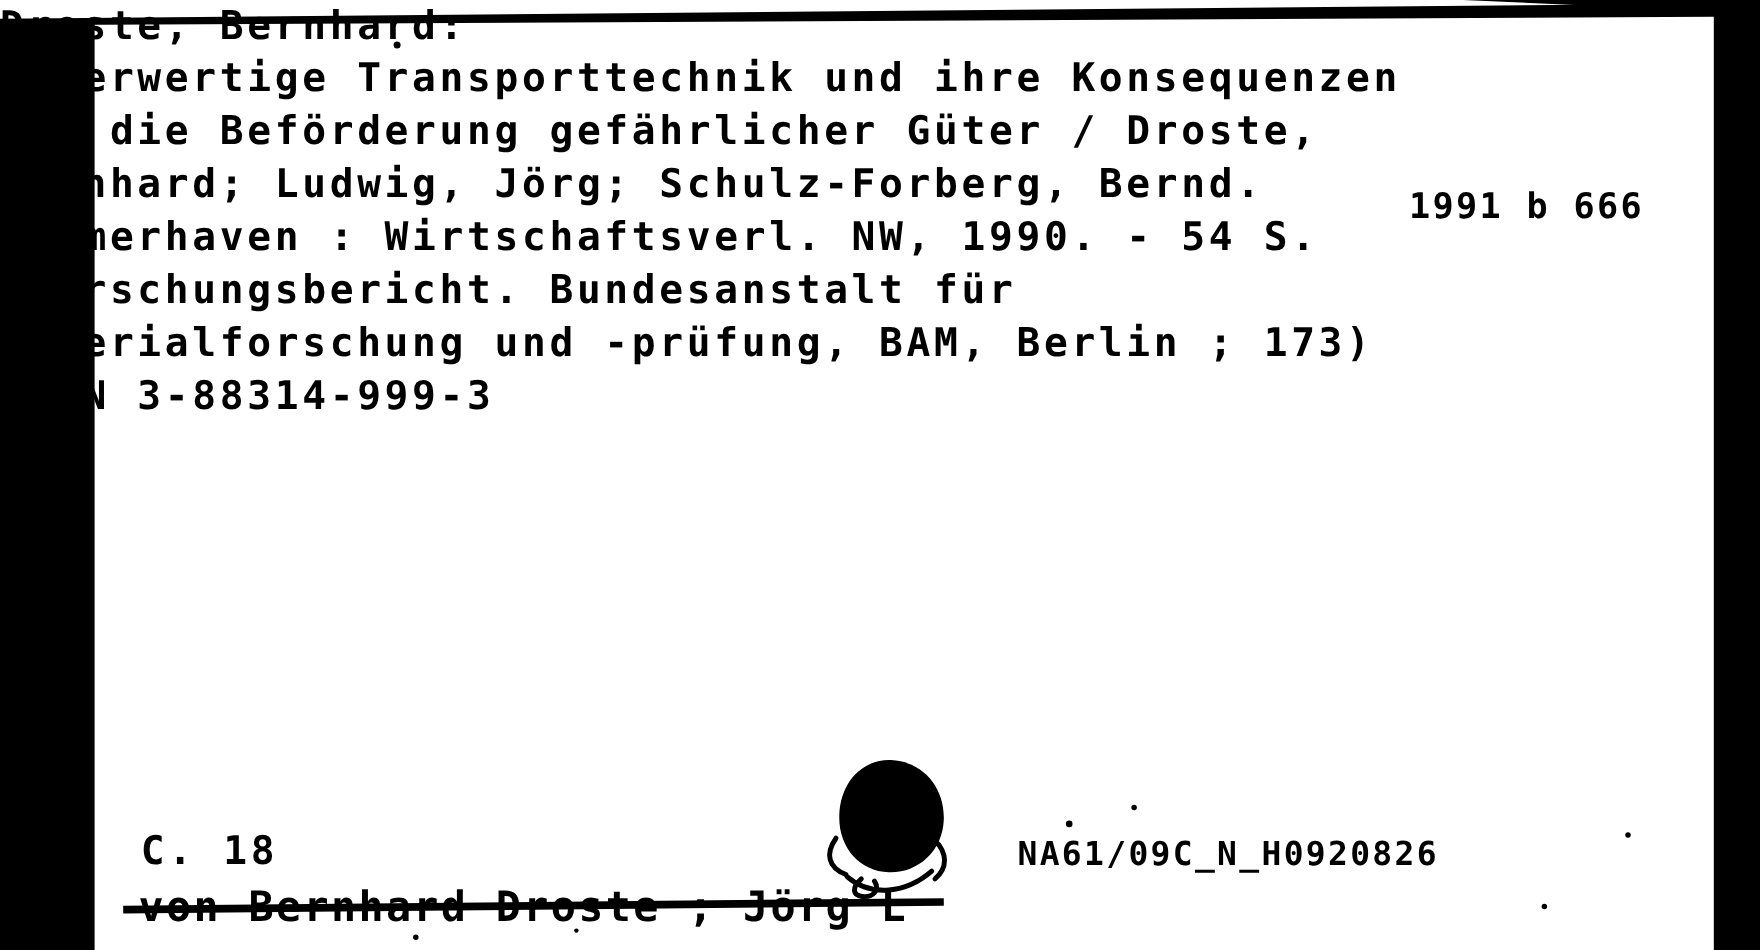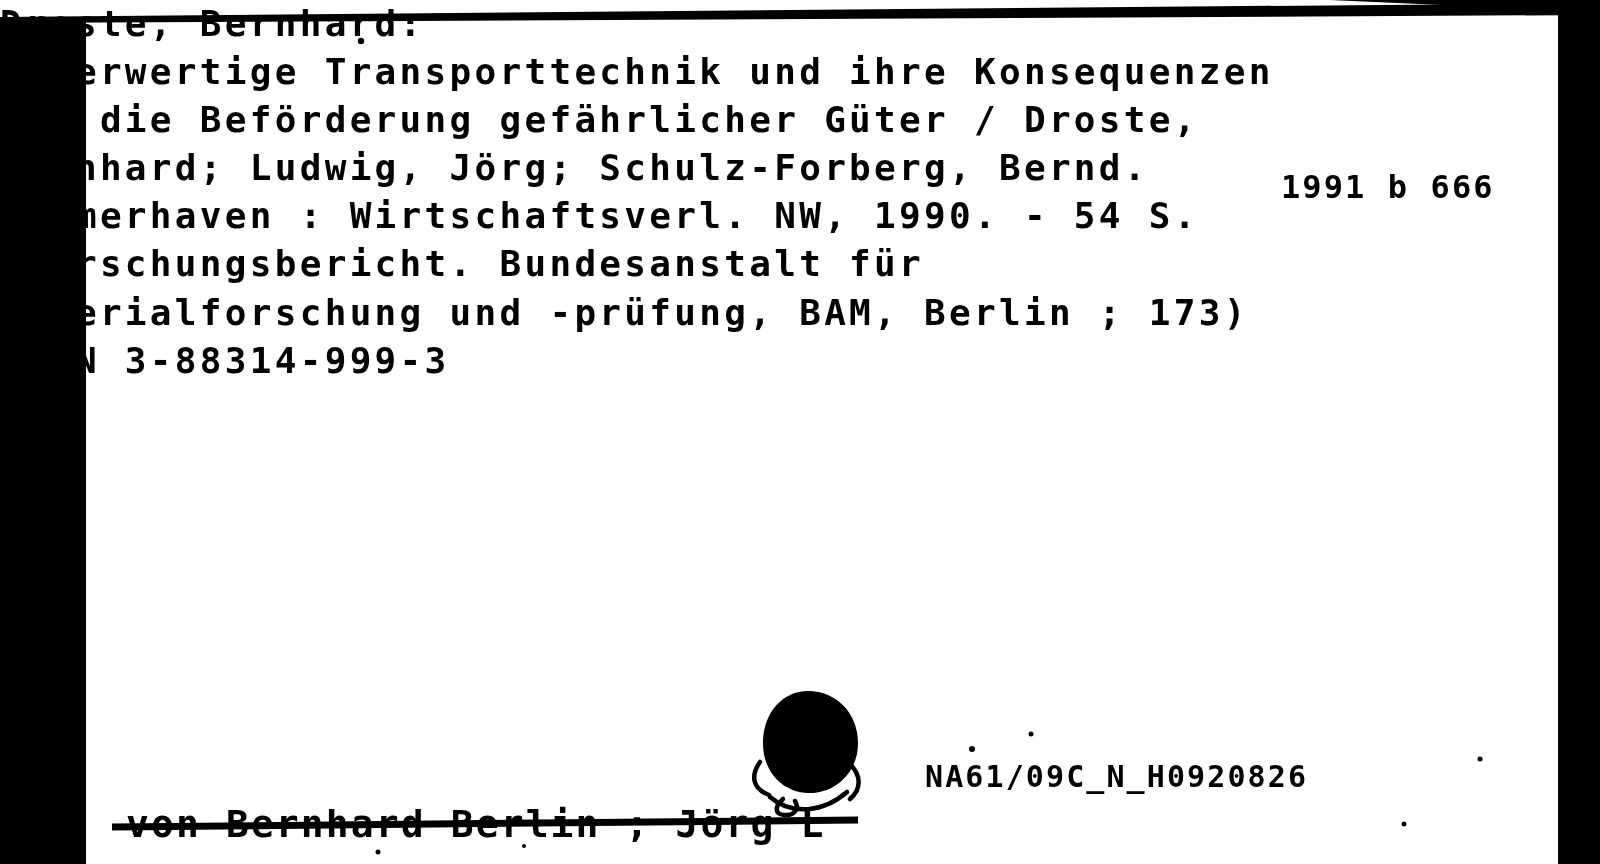--- a/index.html
+++ b/index.html
@@ -107,18 +107,19 @@
     <div class="txt" style="position:static">Droste, Bernhard:</div>
     <div class="txt" style="position:static">Höherwertige Transporttechnik und ihre Konsequenzen</div>
     <div class="txt" style="position:static">für die Beförderung gefährlicher Güter / Droste,</div>
     <div class="txt" style="position:static">Bernhard; Ludwig, Jörg; Schulz-Forberg, Bernd.</div>
     <div class="txt" style="position:static">Bremerhaven : Wirtschaftsverl. NW, 1990. - 54 S.</div>
     <div class="txt" style="position:static">(Forschungsbericht. Bundesanstalt für</div>
     <div class="txt" style="position:static">Materialforschung und -prüfung, BAM, Berlin ; 173)</div>
     <div class="txt" style="position:static">ISBN 3-88314-999-3</div>
   </div>
 
+  <div id="copy-number" class="txt">C. 18</div>
 
-  <div id="struck-note" class="txt">von Bernhard Berlin ; Jörg L</div>
+  <div id="struck-note" class="txt">von Bernhard Droste ; Jörg L</div>
 
   <div id="accession-code" class="txt">NA61/09C_N_H0920826</div>
 
 </div>
 
 </body></html>

